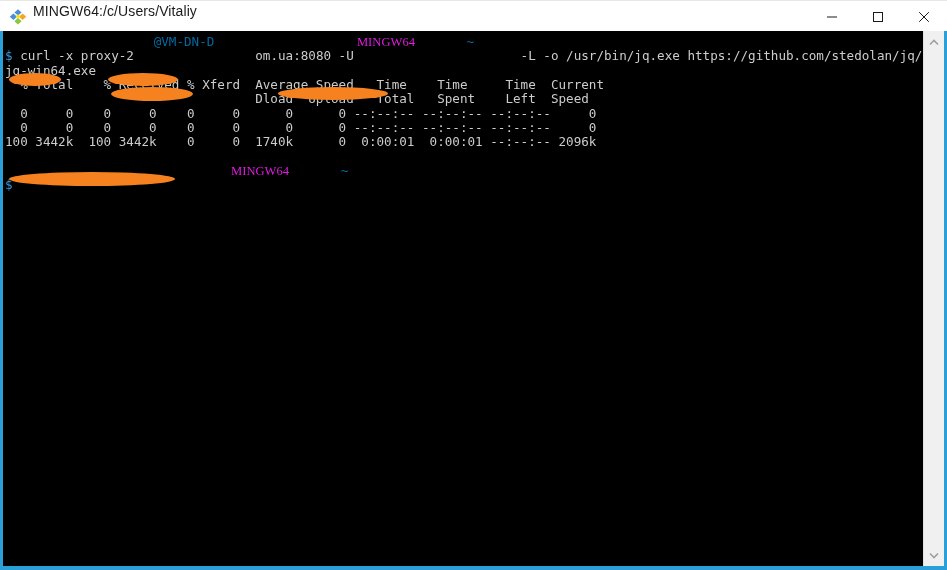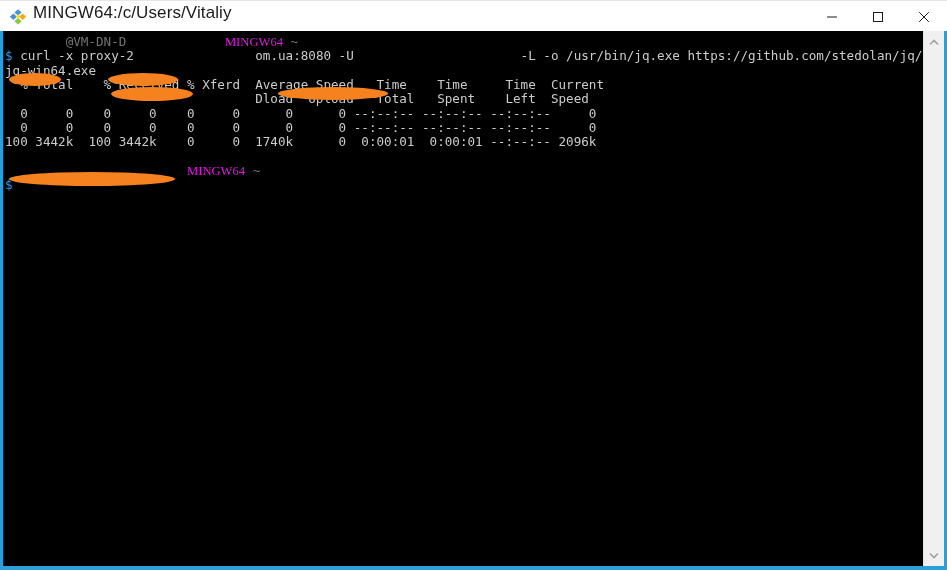--- a/index.html
+++ b/index.html
@@ -35,21 +35,21 @@
     box-sizing: border-box;
   }
   .title-icon {
     position: absolute;
     left: 9px; top: 7px;
     width: 18px; height: 18px;
   }
   .title-text {
     position: absolute;
     left: 33px; top: 2px;
-    font-size: 17px;
+    font-size: 14px;
     color: #1b1b1b;
     letter-spacing: 0.1px;
     white-space: nowrap;
     font-family: "Liberation Sans", sans-serif;
   }
   .win-btns {
     position: absolute;
     right: 0; top: 0;
     height: 31px;
     display: flex;
@@ -93,21 +93,21 @@
   pre.term-text {
     margin: 0;
     padding: 4px 0 0 2px;
     font-family: "DejaVu Sans Mono", "Liberation Mono", monospace;
     font-size: 12.6px;
     line-height: 14.35px;
     color: #cccccc;
     white-space: pre;
     letter-spacing: 0px;
   }
-  .c-green   { color: #737373; }
+  .c-green   { color: #0369a1; margin-left: 44px; }
   .c-magenta { color: #e01be0; font-family: Liberation Serif, serif; }
   .c-cyan    { color: #3a96dd; }
   .c-white   { color: #cccccc; }
 
   
   .redactions {
     position: absolute;
     left: 0; top: 0;
     width: 920px;
     height: 535px;

